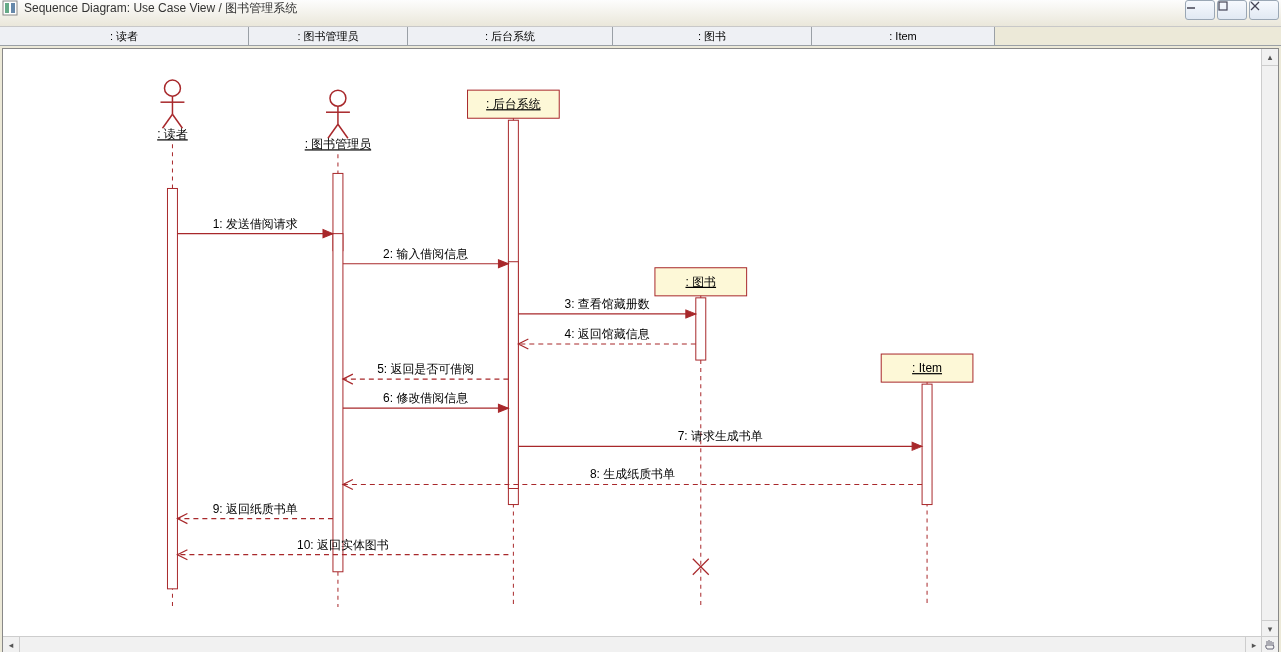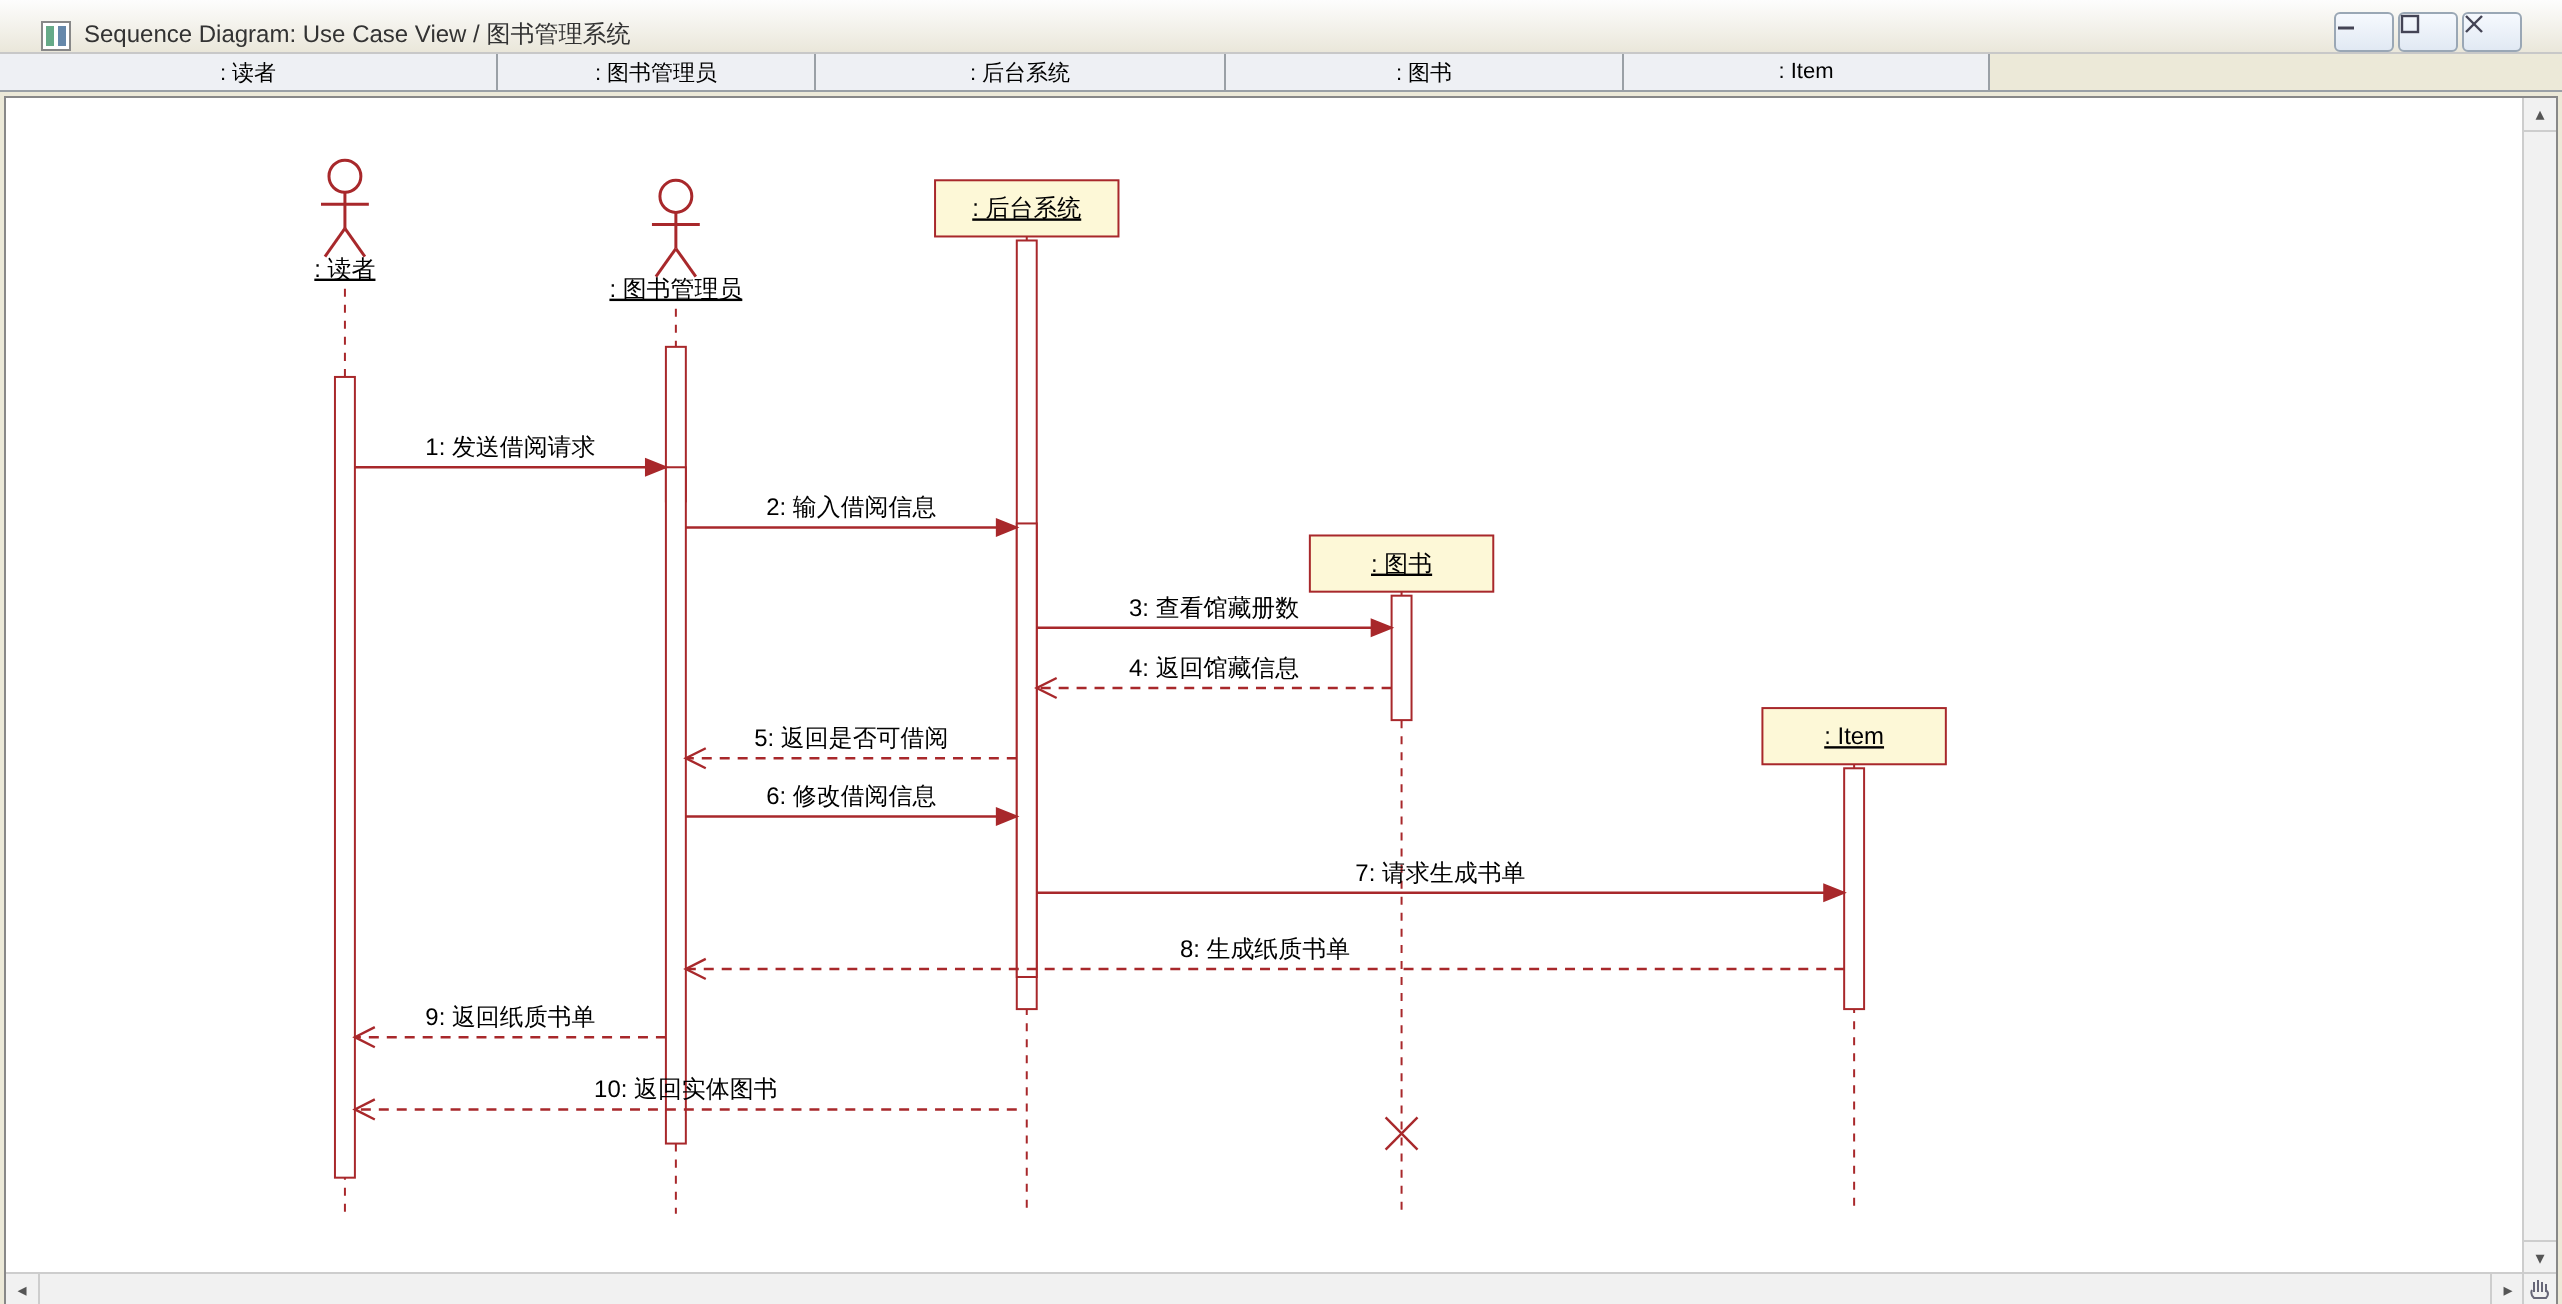--- a/index.html
+++ b/index.html
@@ -1,17 +1,17 @@
 <!DOCTYPE html>
 <html><head>
 <meta charset="utf-8">
 <style>
   html,body{margin:0;padding:0;height:100%;font-family:"Microsoft YaHei","Segoe UI",Arial,sans-serif;font-size:12px;background:#ece9d8;}
   .window{position:relative;width:1281px;height:652px;background:linear-gradient(#fdfdfd,#ece9d8 4px,#ece9d8);box-sizing:border-box;}
-  .titlebar{height:26px;display:flex;align-items:flex-end;padding:0 20px;background:linear-gradient(#fdfdfd,#eae7da);border-bottom:1px solid #c8c8c8;}
+  .titlebar{height:26px;display:flex;align-items:flex-start;padding:0 2px;background:linear-gradient(#fdfdfd,#eae7da);border-bottom:1px solid #c8c8c8;}
   .titlebar .ticon{margin-right:6px;}
   .titlebar .ttext{flex:1;color:#333;}
   .titlebar .wbtns{display:flex;gap:2px;}
   .wbtn{width:28px;height:18px;border:1px solid #9aa7b5;border-radius:3px;background:linear-gradient(#f6f9fe,#e1e9f3);display:flex;align-items:center;justify-content:center;color:#556;}
   .tabs{height:18px;display:flex;border-bottom:1px solid #9aa0a6;font-size:11px;}
   .tab{border-right:1px solid #9aa0a6;display:flex;align-items:center;justify-content:center;background:#eef0f4;cursor:pointer;}
   .canvas-wrap{position:relative;height:604px;overflow:hidden;background:#fff;border:1px solid #888;margin:2px;}
   .canvas{position:absolute;inset:0 16px 16px 0;background:#fff;overflow:hidden;}
   .vscroll{position:absolute;right:0;top:0;bottom:16px;width:16px;background:#f1f1f1;border-left:1px solid #cdcdcd;}
   .vscroll .up,.vscroll .dn{height:16px;border-bottom:1px solid #cdcdcd;display:flex;align-items:center;justify-content:center;color:#555;font-size:9px;}

